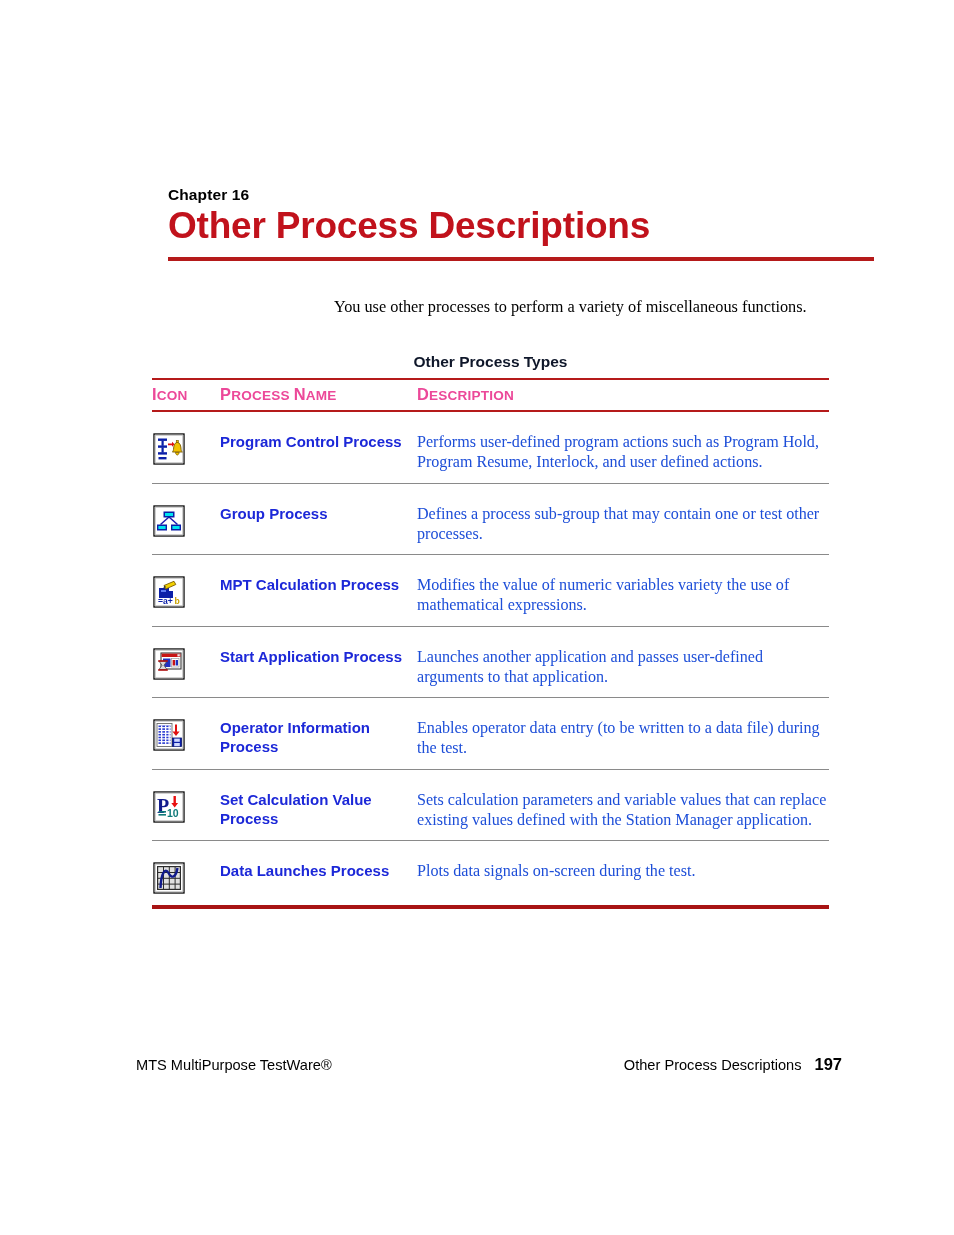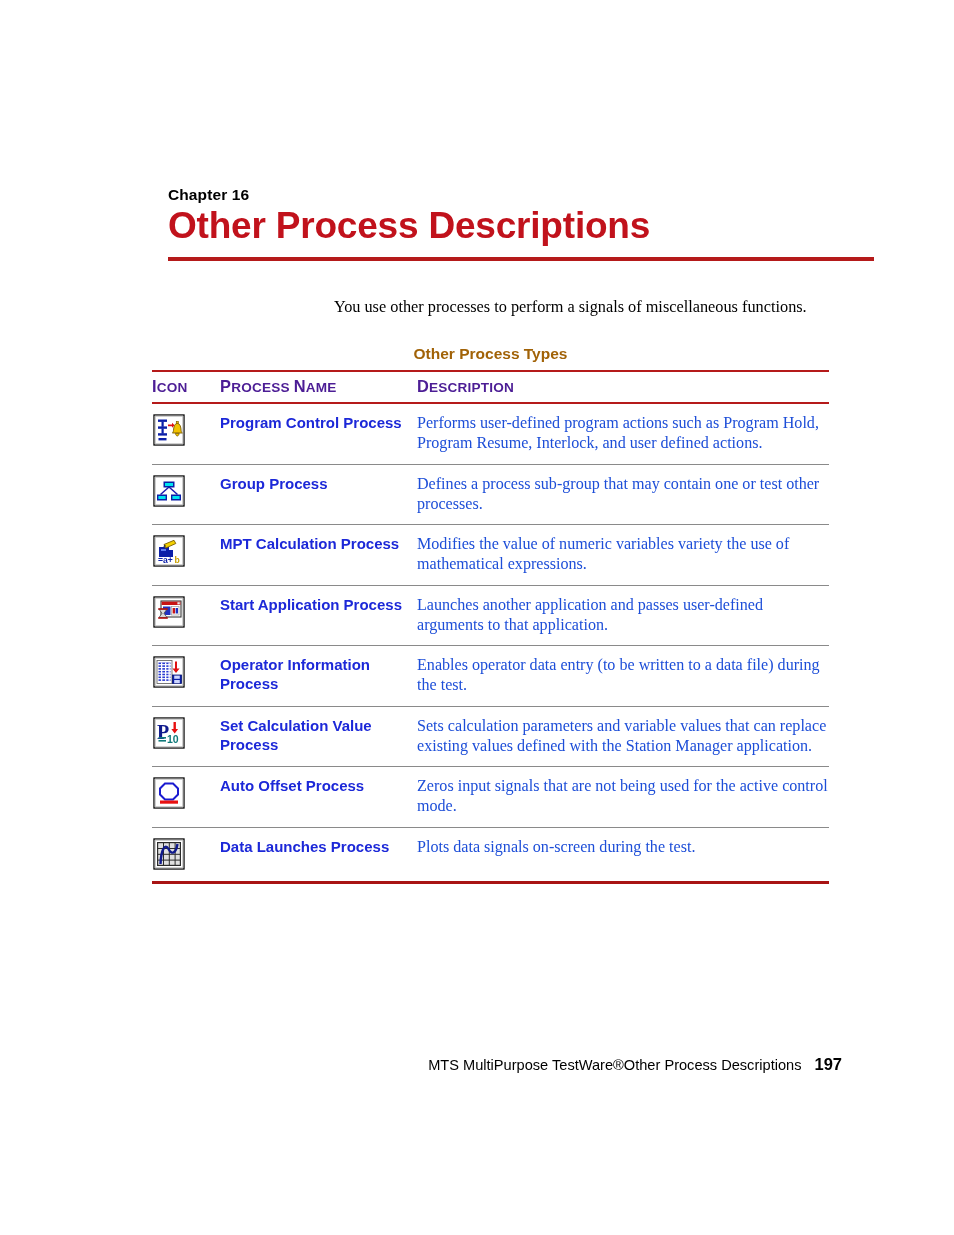--- a/index.html
+++ b/index.html
@@ -72,54 +72,55 @@
     position: absolute;
     left: 152px;
     top: 345px;
     width: 677px;
   }
   .table-caption {
     text-align: center;
     font-family: "Liberation Sans", sans-serif;
     font-weight: bold;
     font-size: 15.5px;
-    color: #a16207;
+    color: #0f172a;
     padding-bottom: 7px;
+    margin-top: 8px;
   }
   table.proc {
     border-collapse: collapse;
     width: 677px;
     table-layout: fixed;
   }
   table.proc thead th {
     text-align: left;
     font-family: "Liberation Sans", sans-serif;
     font-weight: bold;
-    color: #4c1d95;
+    color: #ec4899;
     padding: 5px 0 6px 0;
     vertical-align: bottom;
     border-top: 2.2px solid #b51a1a;
     border-bottom: 2.2px solid #b51a1a;
   }
   .sc {
     font-size: 13.6px;
     letter-spacing: 0.2px;
   }
   .sc .cap {
     font-size: 16.4px;
   }
 
   col.c-icon { width: 68px; }
   col.c-name { width: 197px; }
   col.c-desc { width: 412px; }
 
   table.proc tbody td {
     border-bottom: 1.1px solid #8a8a8a;
     vertical-align: top;
-    padding: 9px 0 10px 0;
+    padding: 20px 0 10px 0;
   }
   table.proc tbody tr:last-child td {
     border-bottom: none;
   }
   .cell-name {
     font-family: "Liberation Sans", sans-serif;
     font-weight: bold;
     font-size: 15px;
     color: #1c28d8;
     line-height: 1.28;
@@ -149,21 +150,21 @@
     display: block;
   }
 
   
   .footer {
     position: absolute;
     left: 136px;
     top: 1055px;
     width: 706px;
     display: flex;
-    justify-content: flex-end;
+    justify-content: space-between;
     align-items: baseline;
     font-family: "Liberation Sans", sans-serif;
     font-size: 14.6px;
     color: #000000;
   }
   .footer-right {
     display: flex;
     align-items: baseline;
     gap: 13px;
   }
@@ -176,21 +177,21 @@
 <body>
 
 <div class="page">
 
   <div class="chapter-block">
     <div class="chapter-label">Chapter 16</div>
     <div class="chapter-title">Other Process Descriptions</div>
     <div class="title-rule"></div>
   </div>
 
-  <div class="intro">You use other processes to perform a signals of miscellaneous functions.</div>
+  <div class="intro">You use other processes to perform a variety of miscellaneous functions.</div>
 
   <div class="table-wrap">
     <div class="table-caption">Other Process Types</div>
 
     <table class="proc">
       <colgroup>
         <col class="c-icon">
         <col class="c-name">
         <col class="c-desc">
       </colgroup>
@@ -327,32 +328,20 @@
               <rect x="6.5" y="21" width="7.5" height="1.6" fill="#0f7a7a"></rect>
               <rect x="6.5" y="24" width="7.5" height="1.6" fill="#0f7a7a"></rect>
               <text x="15" y="26.5" font-family="Liberation Sans, sans-serif" font-size="10.5" font-weight="bold" fill="#0f7a7a">10</text>
               <path d="M21.5 6 l2.4 0 l0 7 l2.2 0 l-3.4 4.4 l-3.4 -4.4 l2.2 0 z" fill="#e81010"></path>
             </svg>
           </td>
           <td class="cell-name">Set Calculation Value Process</td>
           <td class="cell-desc">Sets calculation parameters and variable values that can replace existing values defined with the Station Manager application.</td>
         </tr>
 
-        <tr>
-          <td class="cell-icon">
-            <svg class="ico" viewBox="0 0 34 34">
-              <rect x="2" y="2" width="30" height="30" fill="#ffffff" stroke="#000000" stroke-width="1.3"></rect>
-              <rect x="3.2" y="3.2" width="27.6" height="27.6" fill="none" stroke="#bdbdbd" stroke-width="1"></rect>
-              <path d="M13 7.5 h8 l5 5 v6 l-5 5 h-8 l-5 -5 v-6 z" fill="none" stroke="#1a1ad0" stroke-width="2"></path>
-              <rect x="8" y="24.5" width="18" height="3.2" fill="#e81010"></rect>
-            </svg>
-          </td>
-          <td class="cell-name">Auto Offset Process</td>
-          <td class="cell-desc">Zeros input signals that are not being used for the active control mode.</td>
-        </tr>
 
         <tr>
           <td class="cell-icon">
             <svg class="ico" viewBox="0 0 34 34">
               <rect x="2" y="2" width="30" height="30" fill="#ffffff" stroke="#000000" stroke-width="1.3"></rect>
               <rect x="3.2" y="3.2" width="27.6" height="27.6" fill="none" stroke="#bdbdbd" stroke-width="1"></rect>
               <rect x="5" y="5" width="24" height="24" fill="#2b2b2b"></rect>
               <g fill="#e0e0e0">
                 <rect x="6.2" y="6.2" width="4.8" height="4.8"></rect>
                 <rect x="12" y="6.2" width="4.8" height="4.8"></rect>

